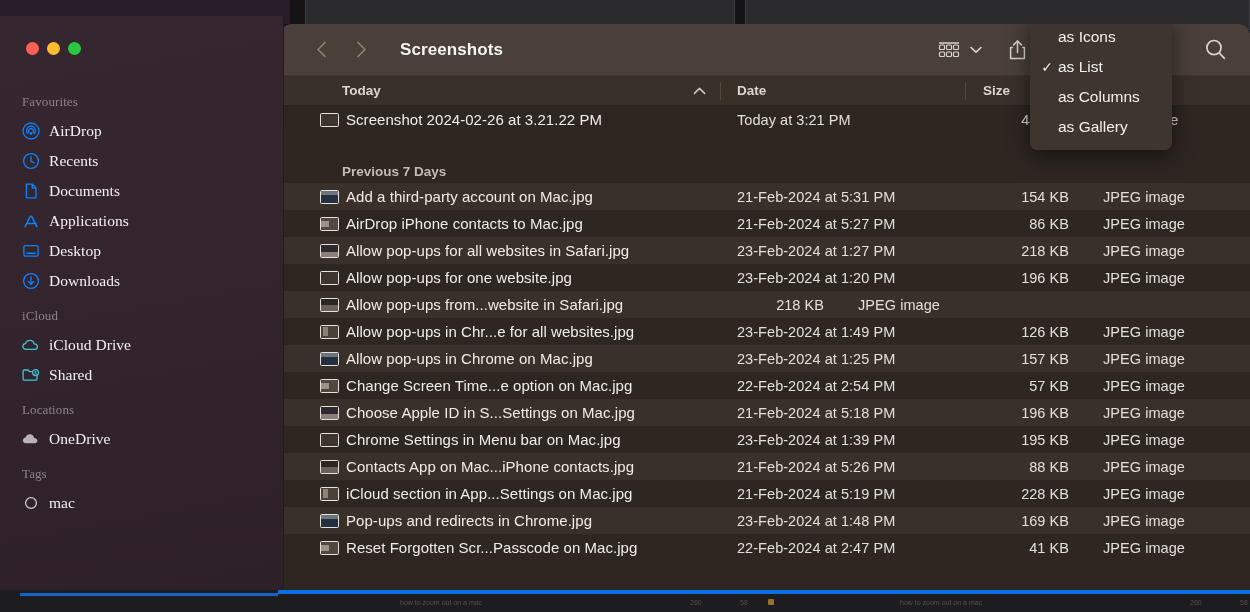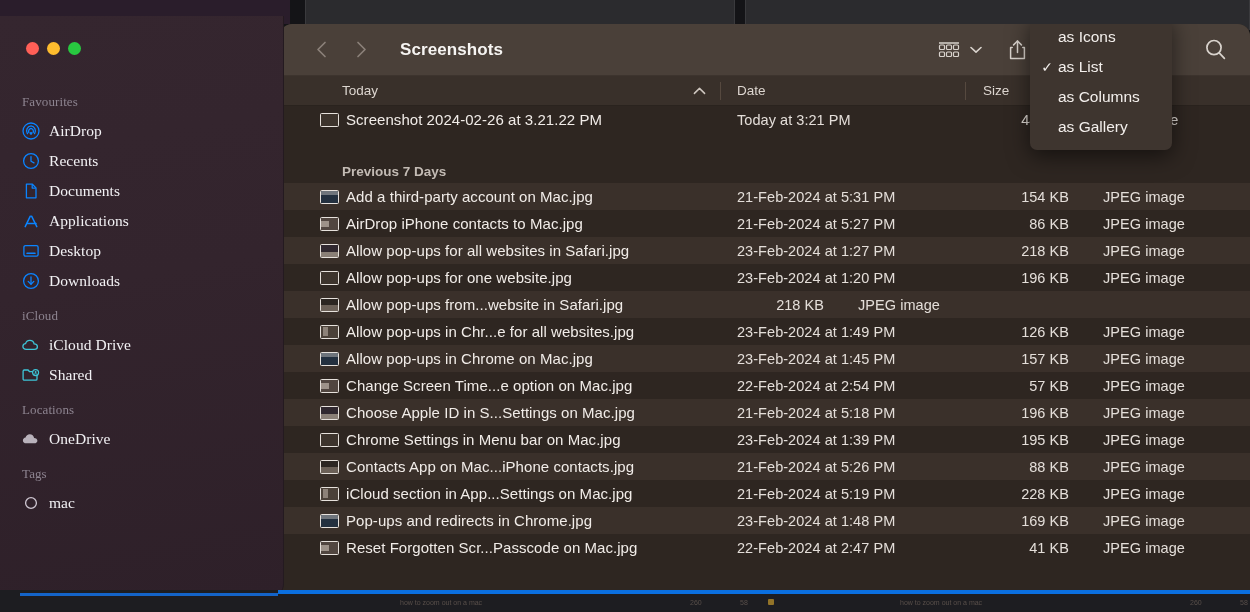--- a/index.html
+++ b/index.html
@@ -141,21 +141,21 @@
 
   
   #col-head {
     position: relative;
     height: 30px;
     background: #39302a;
     display: flex; align-items: center;
     border-bottom: 1px solid #2a231e;
     color: #ddd6d0;
     font-size: 13.5px;
-    font-weight: normal;
+    font-weight: bold;
   }
   .ch { position: relative; height: 30px; display: flex; align-items: center; }
   .ch + .ch::before {
     content: ""; position: absolute; left: 0; top: 6px; bottom: 6px;
     width: 1px; background: #56493f;
   }
   #ch-name { width: 440px; padding-left: 62px; }
   #ch-name .sort-arrow { margin-left: auto; margin-right: 14px; color:#cfc7c0; }
   #ch-date { width: 245px; padding-left: 17px; }
   #ch-size { width: 120px; padding-left: 18px; }
@@ -409,21 +409,21 @@
           <div class="cell-kind">JPEG image</div>
         </div>
         <div class="row alt">
           <div class="cell-name">
             <span class="thumb">
               <i style="left:0;top:0;right:0;bottom:0;background:#23303f"></i>
               <i style="left:0;top:0;right:0;height:40%;background:#6f757c"></i>
             </span>
             <span>Allow pop-ups in Chrome on Mac.jpg</span>
           </div>
-          <div class="cell-date">23-Feb-2024 at 1:45 PM</div>
+          <div class="cell-date">23-Feb-2024 at 1:25 PM</div>
           <div class="cell-size">157 KB</div>
           <div class="cell-kind">JPEG image</div>
         </div>
         <div class="row">
           <div class="cell-name">
             <span class="thumb">
               <i style="left:0;top:0;right:0;bottom:0;background:#514640"></i>
               <i style="left:0;top:25%;right:55%;bottom:25%;background:#9d9289"></i>
             </span>
             <span>Change Screen Time...e option on Mac.jpg</span>

